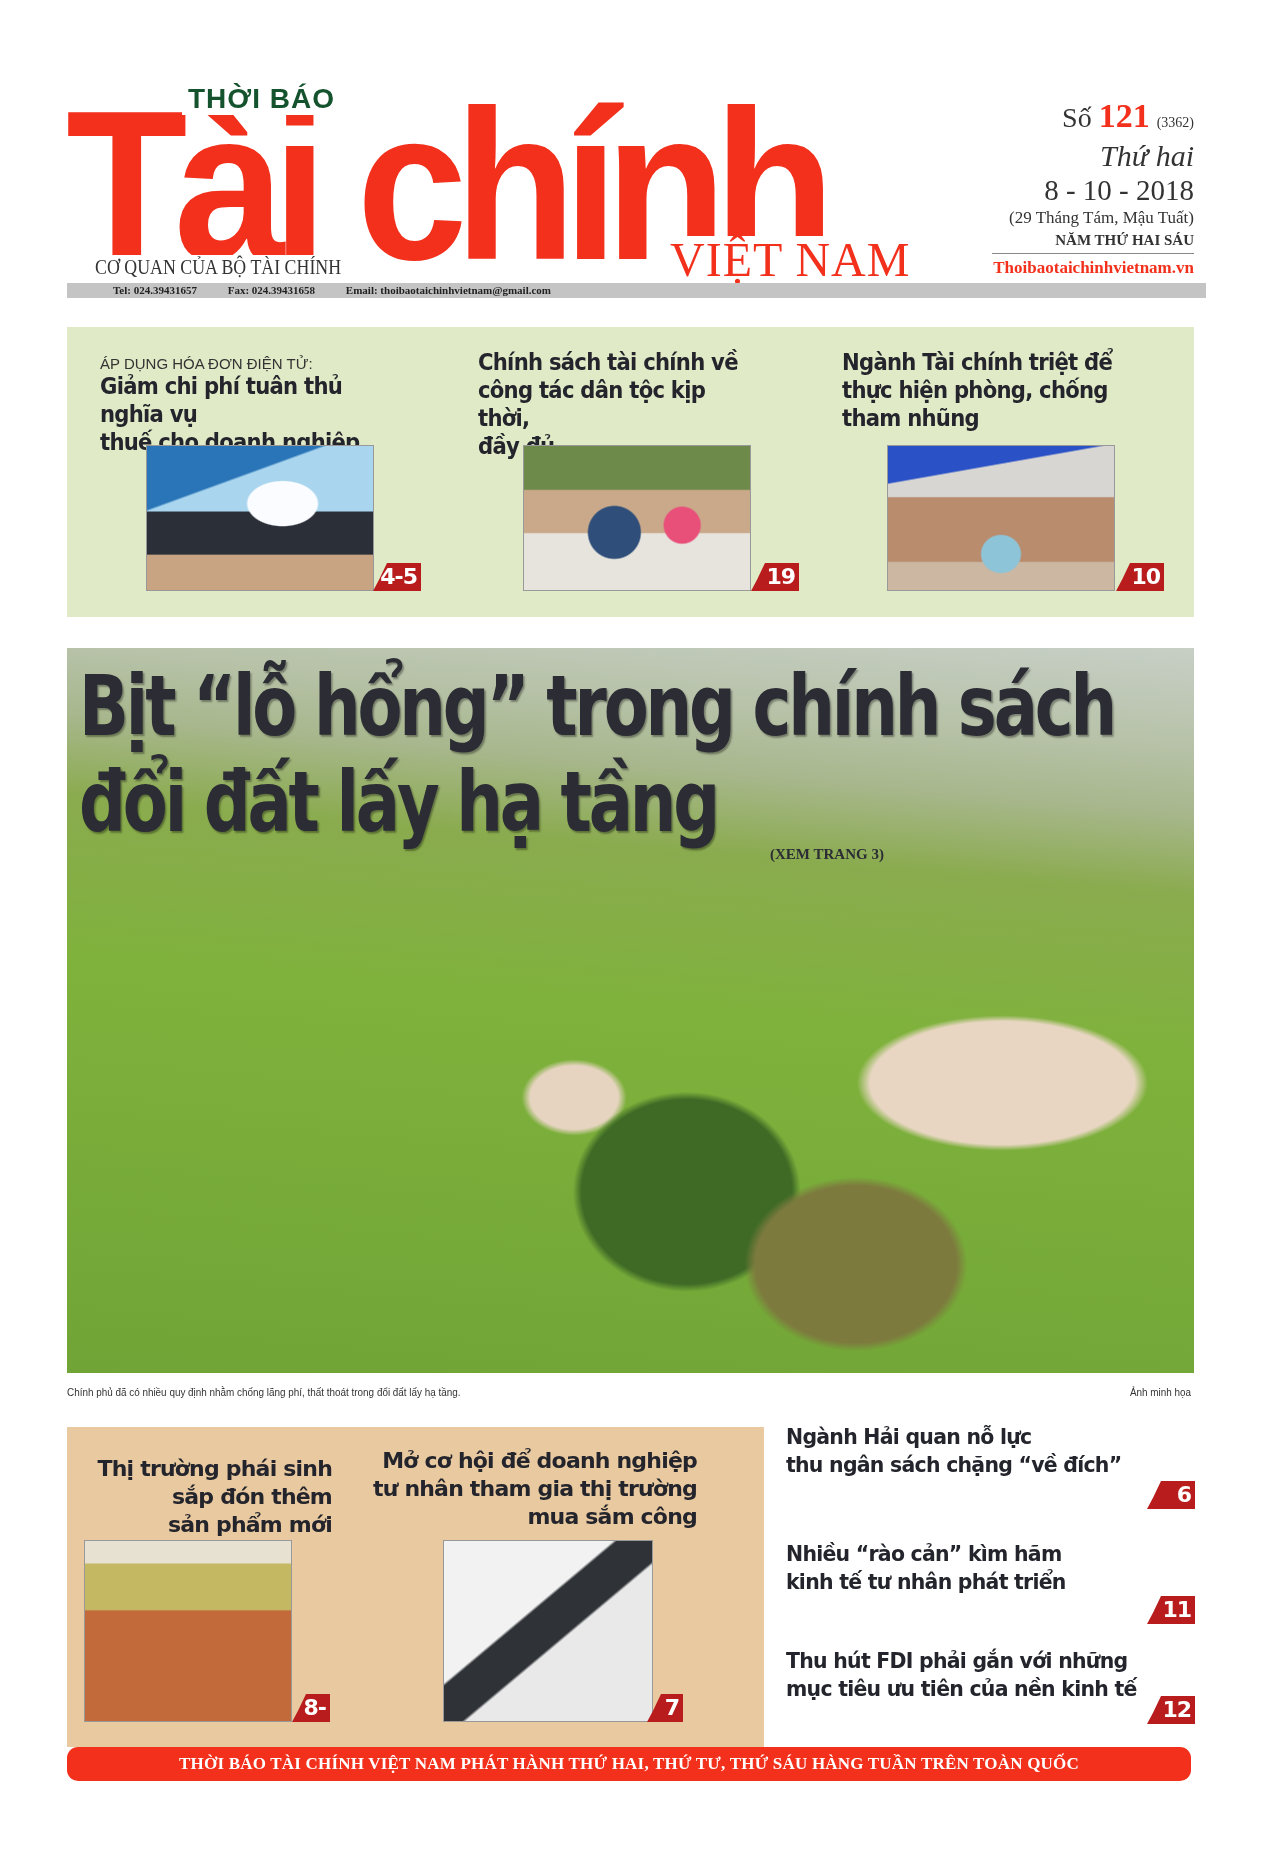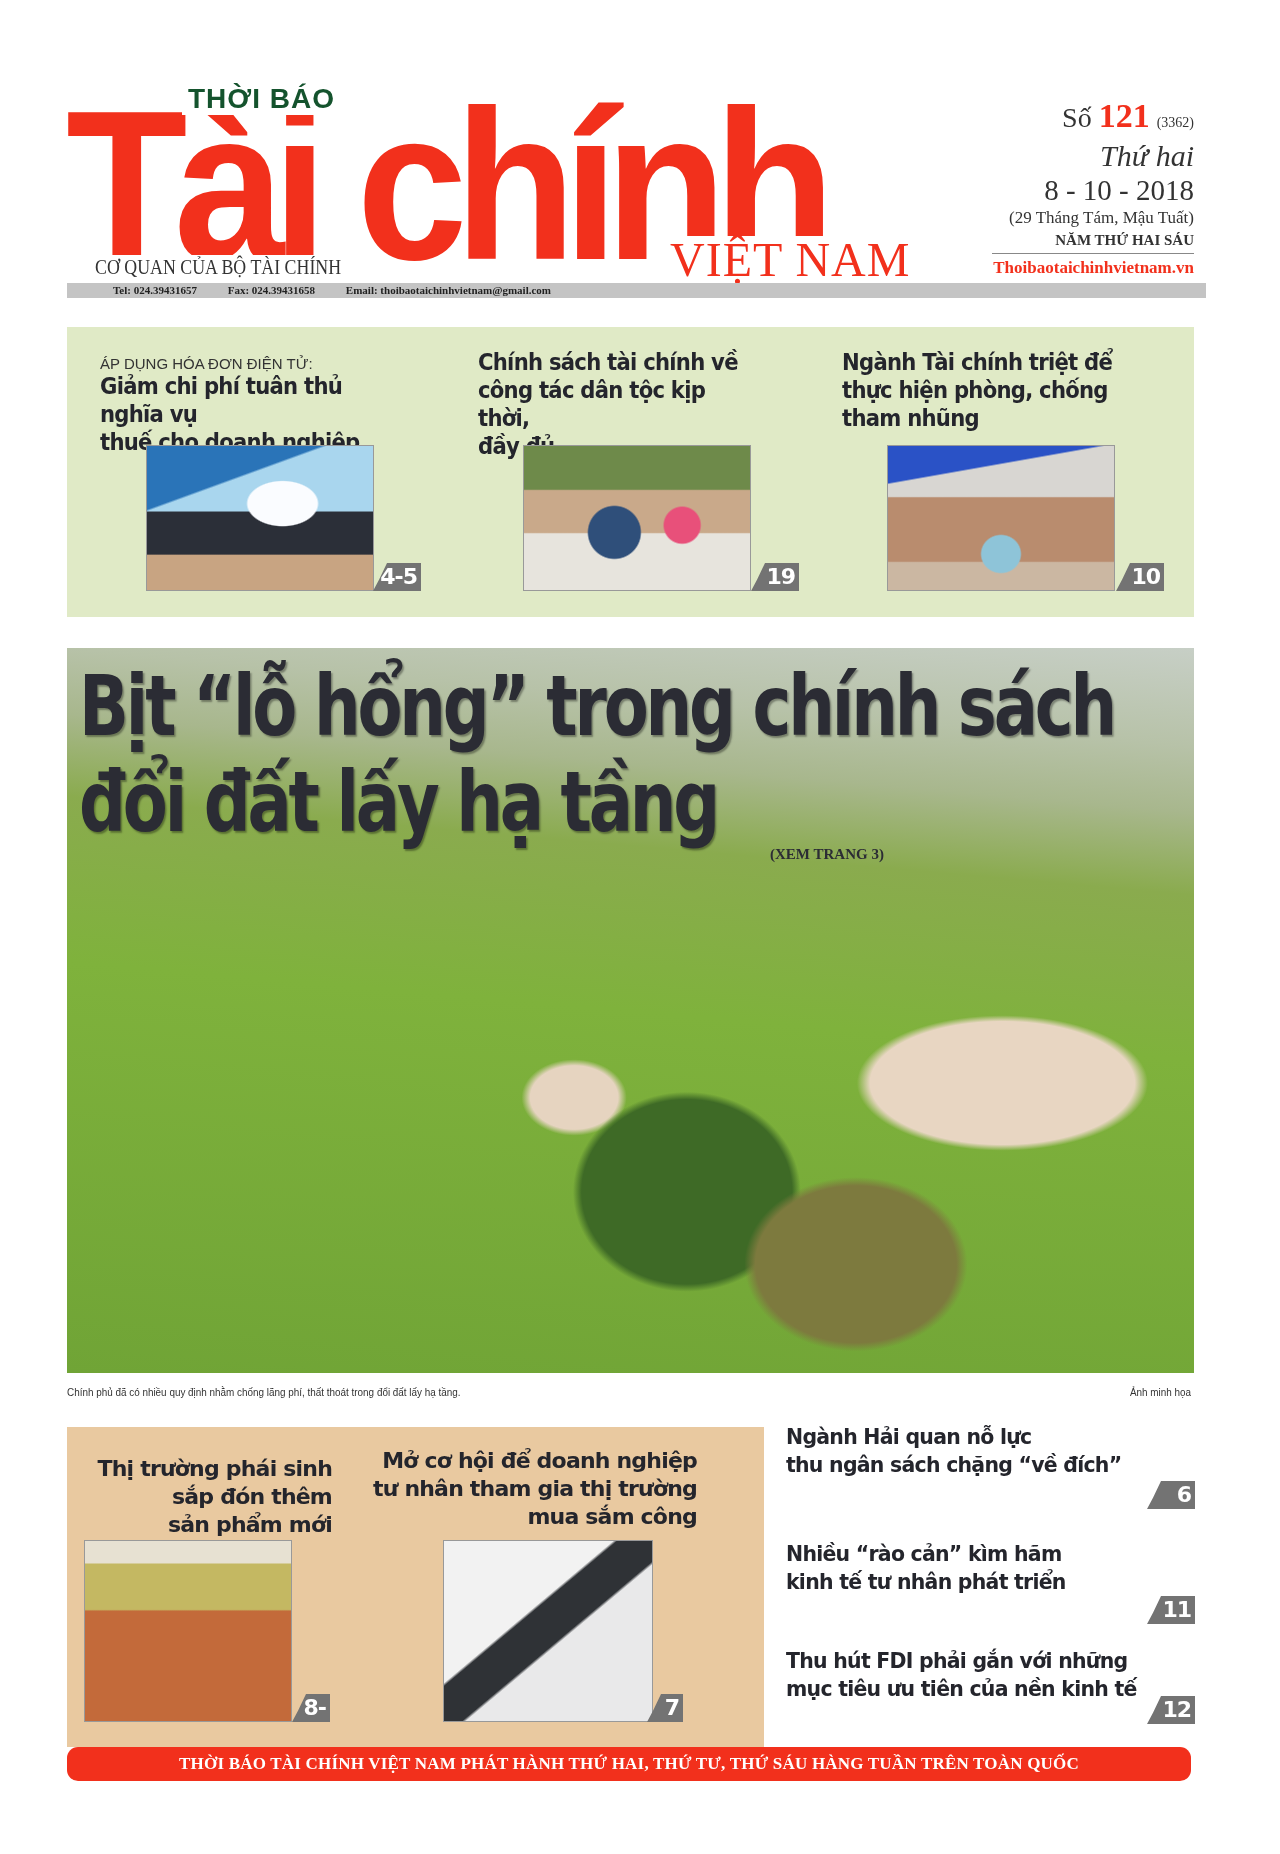--- a/index.html
+++ b/index.html
@@ -54,21 +54,21 @@
   
   .green-box { position: absolute; left: 67px; top: 327px; width: 1127px; height: 290px; background: #e0eac6; }
   .teaser-kicker { font-size: 15px; color: #333; font-family: "Liberation Sans", sans-serif; }
   .teaser-head {
     font-family: "DejaVu Sans", sans-serif; font-weight: bold; color: #24252c;
     font-size: 23px; line-height: 28px; letter-spacing: -0.8px;
     transform: scaleX(0.92); transform-origin: left top;
   }
   .thumb { position: absolute; border: 1px solid #999; overflow: hidden; }
   .badge {
-    position: absolute; width: 48px; height: 28px; background: #737373; color: #fff;
+    position: absolute; width: 48px; height: 28px; background: #b91c1c; color: #fff;
     font-family: "DejaVu Sans", sans-serif; font-weight: bold; font-size: 22px; line-height: 28px;
     text-align: right; padding-right: 4px; letter-spacing: -1px;
     clip-path: polygon(14px 0, 100% 0, 100% 100%, 0 100%, 6px 60%);
   }
 
   
   .ph-laptop { background:
       radial-gradient(ellipse at 60% 40%, #fafcff 0 18%, transparent 19%),
       linear-gradient(160deg, #2a74b8 0 28%, transparent 29%),
       linear-gradient(180deg, #a9d6ee 0 45%, #2b2f38 46% 75%, #c8a482 76%);

